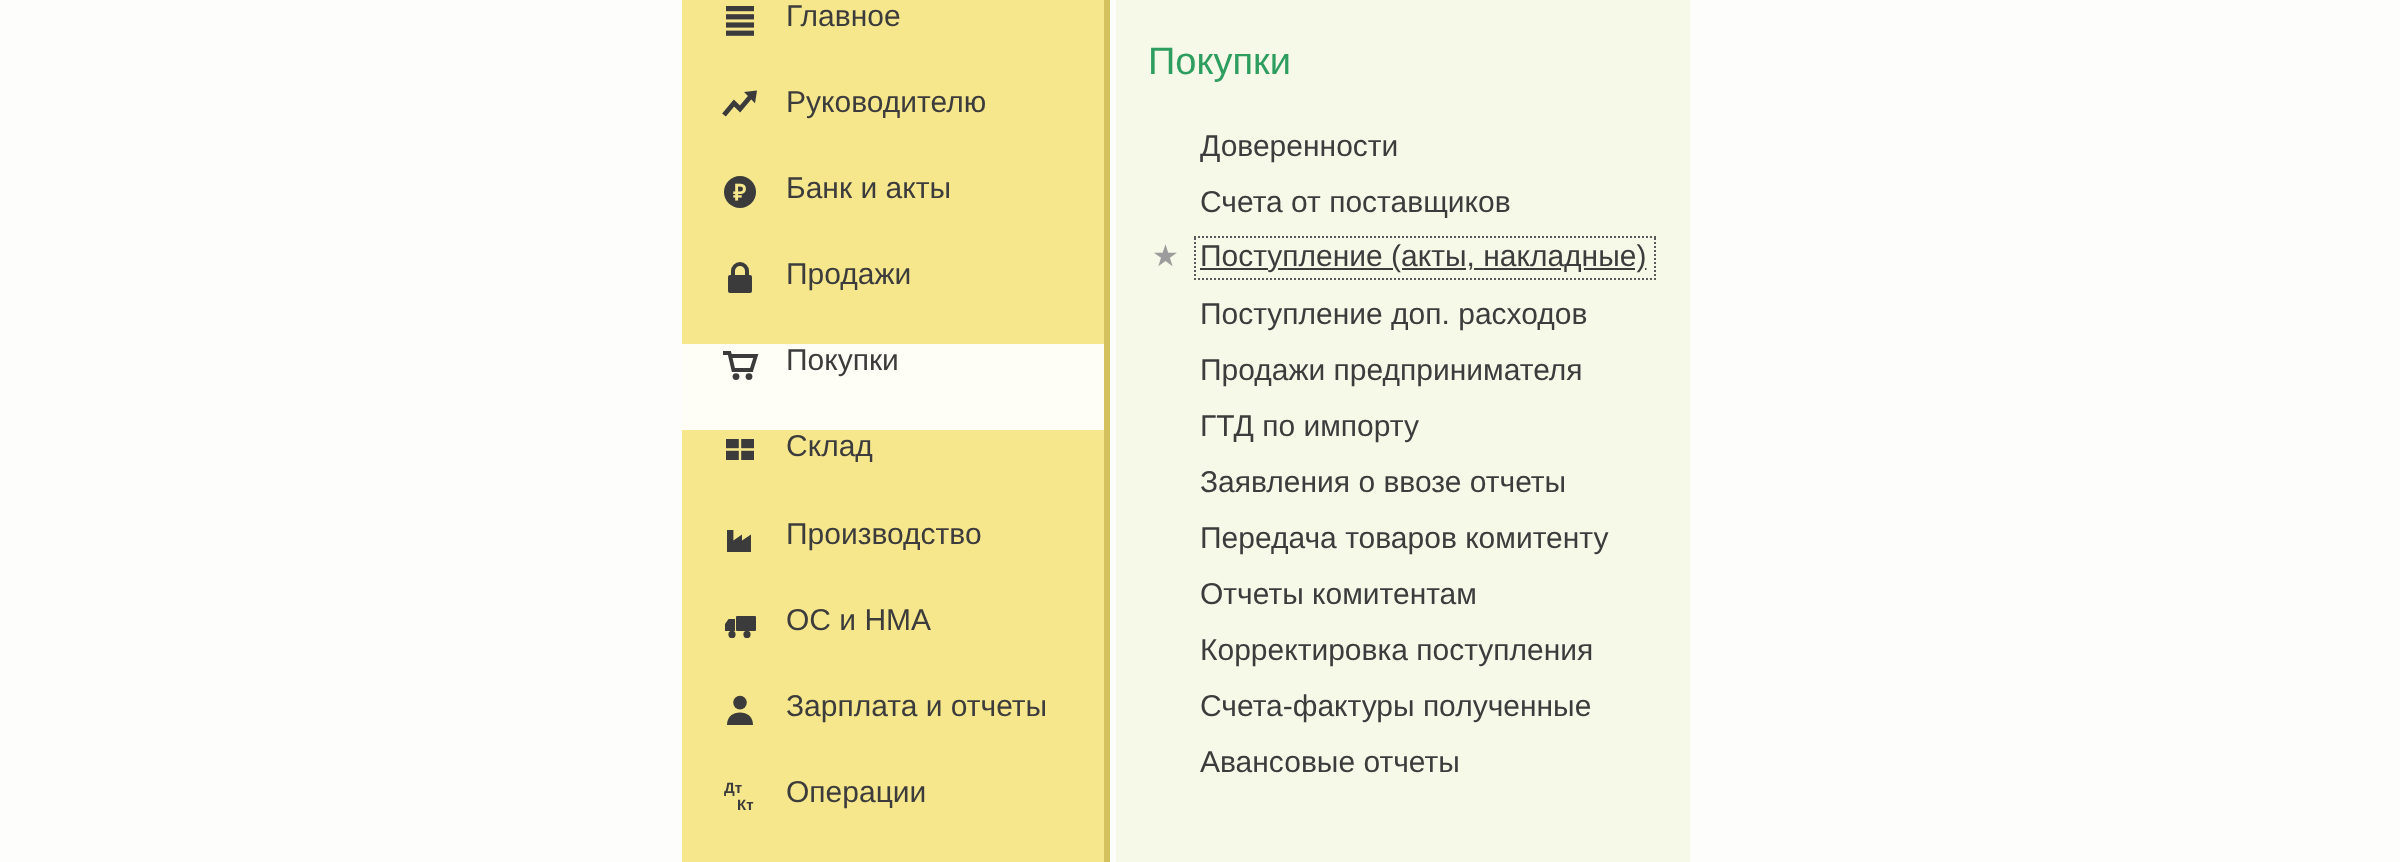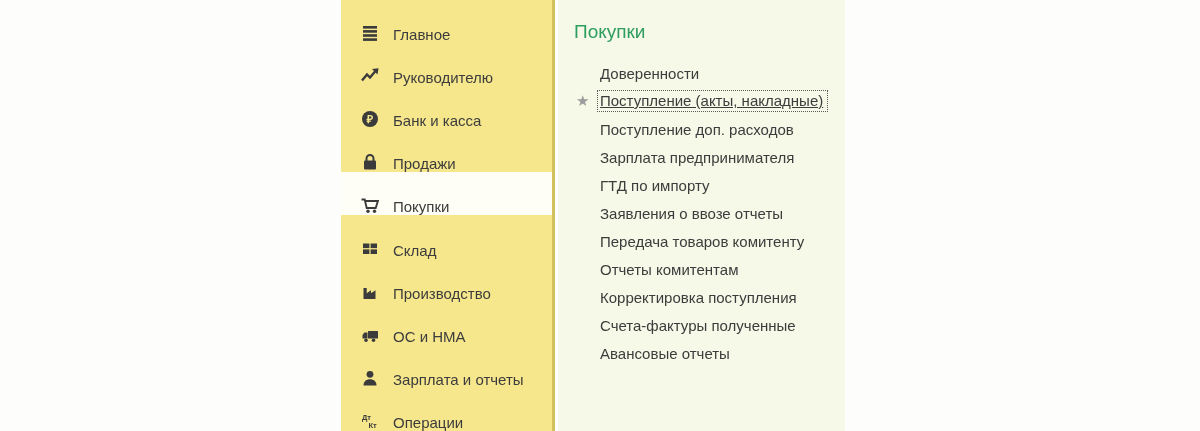--- a/index.html
+++ b/index.html
@@ -19,21 +19,21 @@
 
   
   .sidebar{
     position:absolute;left:341px;top:0;width:214px;height:431px;
     background:var(--sidebar_bg);
     border-right:3px solid var(--sidebar_border);
     display:flex;flex-direction:column;
   }
   .side-item{
     flex:1 1 auto;
-    display:flex;align-items:flex-end;
+    display:flex;align-items:flex-start;
     padding-left:19px;gap:13px;
     font-size:15px;color:var(--text_color);
     cursor:pointer;white-space:nowrap;
   }
   .side-item.selected{background:var(--selected_bg);}
   .icon{width:20px;height:20px;flex:0 0 20px;display:inline-flex;align-items:center;justify-content:center;}
   .icon svg{width:20px;height:20px;fill:var(--icon_color);stroke:none;}
   .icon svg .st{fill:none;stroke:var(--icon_color);}
   .icon svg text{fill:var(--icon_color);font-family:"Liberation Sans",sans-serif;font-weight:bold;}
 
@@ -101,21 +101,21 @@
       <span>Руководителю</span>
     </div>
 
     <div class="side-item">
       <span class="icon">
         <svg viewBox="0 0 20 20">
             <circle cx="10" cy="10" r="8"></circle>
             <text x="10" y="14" font-size="11" text-anchor="middle" style="fill:#f6e78d">₽</text>
           </svg>
       </span>
-      <span>Банк и касса</span>
+      <span>Банк и акты</span>
     </div>
 
     <div class="side-item">
       <span class="icon">
         <svg viewBox="0 0 20 20">
             <path class="st" d="M6.5,9 v-2.5 a3.5,3.5 0 0 1 7,0 V9" stroke-width="2"></path>
             <rect x="4" y="8.5" width="12" height="9" rx="1"></rect>
           </svg>
       </span>
       <span>Продажи</span>
@@ -187,29 +187,32 @@
 
 
   </nav>
 
   <section class="panel">
     <h1 class="panel-title">Покупки</h1>
     <ul class="menu">
       <li>
           <a class="menu-link">Доверенности</a>
         </li>
+      <li>
+          <a class="menu-link">Счета от поставщиков</a>
+        </li>
       <li class="focused">
         <span class="star">★</span>
         <a class="menu-link">Поступление (акты, накладные)</a>
       </li>
       <li>
           <a class="menu-link">Поступление доп. расходов</a>
         </li>
       <li>
-          <a class="menu-link">Зарплата предпринимателя</a>
+          <a class="menu-link">Продажи предпринимателя</a>
         </li>
       <li>
           <a class="menu-link">ГТД по импорту</a>
         </li>
       <li>
           <a class="menu-link">Заявления о ввозе отчеты</a>
         </li>
       <li>
           <a class="menu-link">Передача товаров комитенту</a>
         </li>

